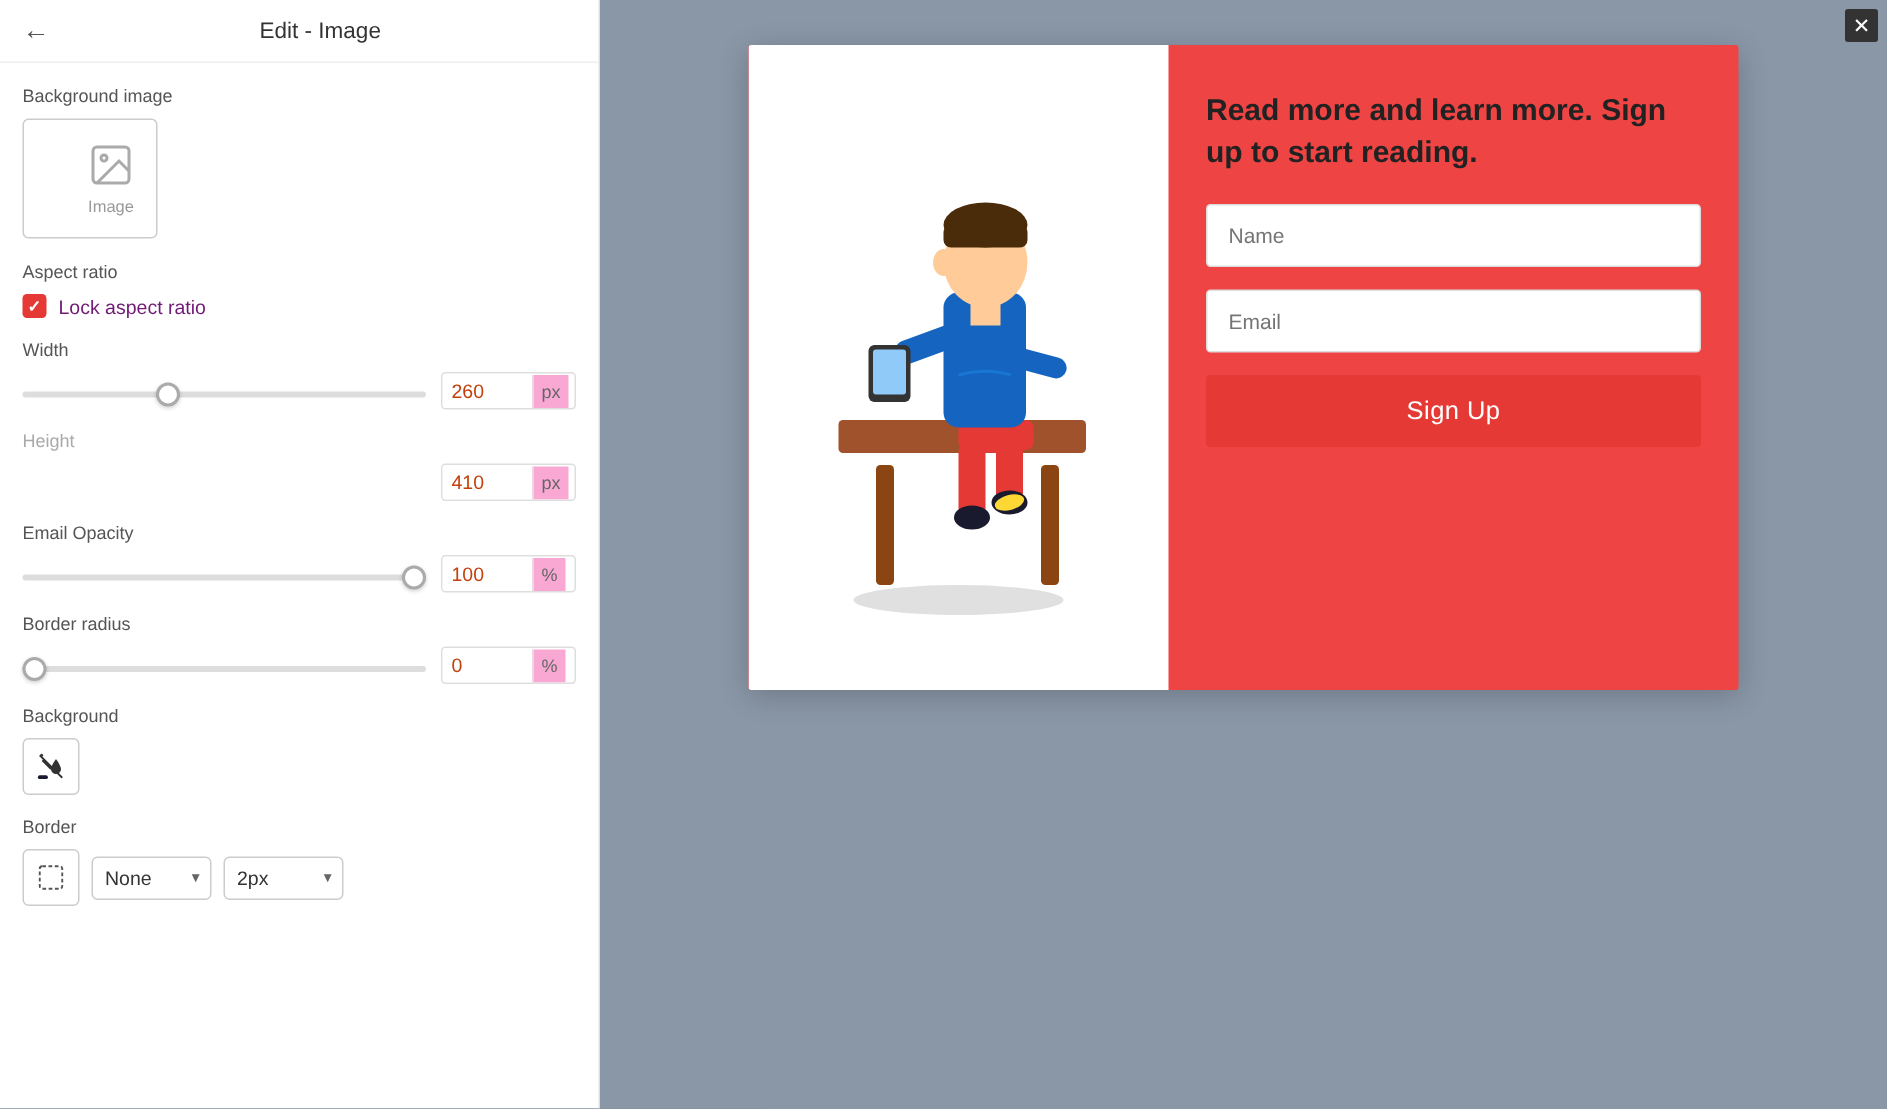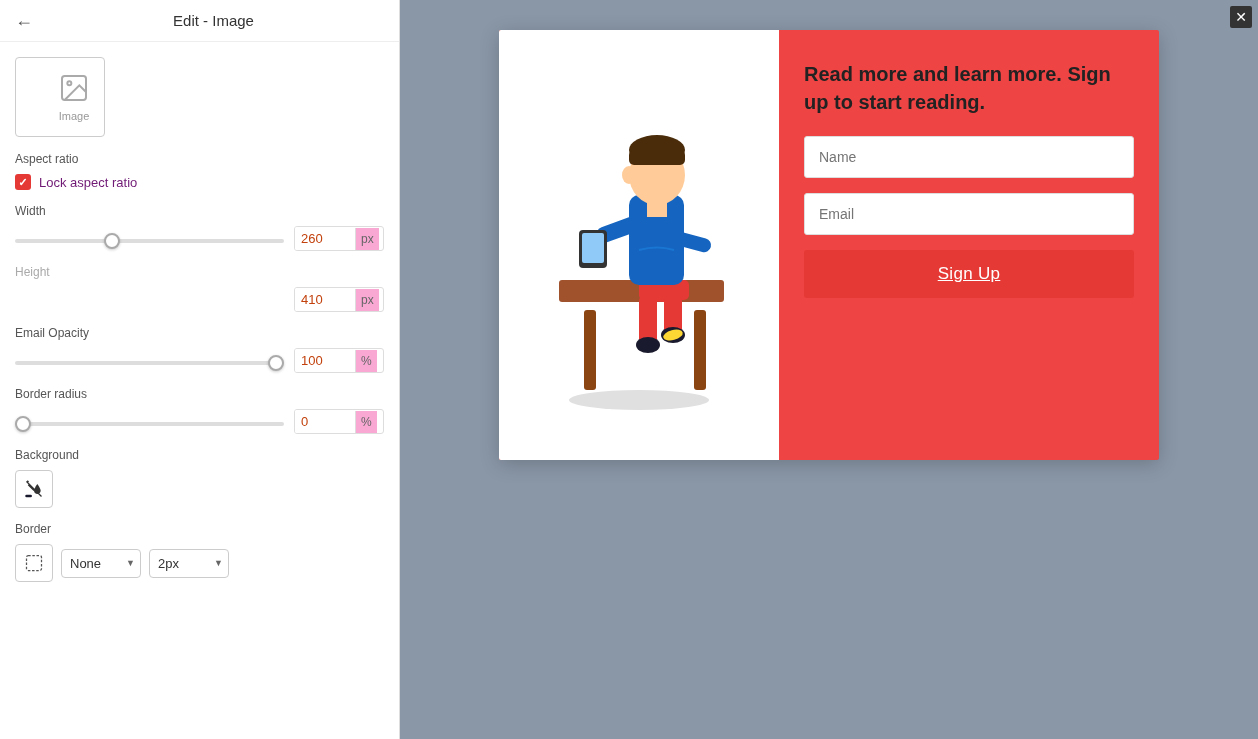--- a/index.html
+++ b/index.html
@@ -358,36 +358,36 @@
       width: 100%;
       padding: 14px;
       background: #e53935;
       color: #fff;
       border: none;
       border-radius: 3px;
       font-size: 17px;
       font-weight: 500;
       cursor: pointer;
       letter-spacing: 0.3px;
-      text-decoration: underline;
     }
   </style>
 </head>
 <body>
 
 <div class="left-panel">
 
   <div class="panel-header">
     <span class="back-arrow">←</span>
     <h2>Edit - Image</h2>
   </div>
 
   <div class="panel-body">
 
     <div class="section-divider">
+      <div class="section-label">Background image</div>
       <div class="image-placeholder">
         <svg width="32" height="32" viewBox="0 0 24 24" fill="none" stroke="#aaa" stroke-width="1.5">
           <rect x="3" y="3" width="18" height="18" rx="2" ry="2"></rect>
           <circle cx="8.5" cy="8.5" r="1.5"></circle>
           <polyline points="21 15 16 10 5 21"></polyline>
         </svg>
         <span>Image</span>
       </div>
     </div>
 

